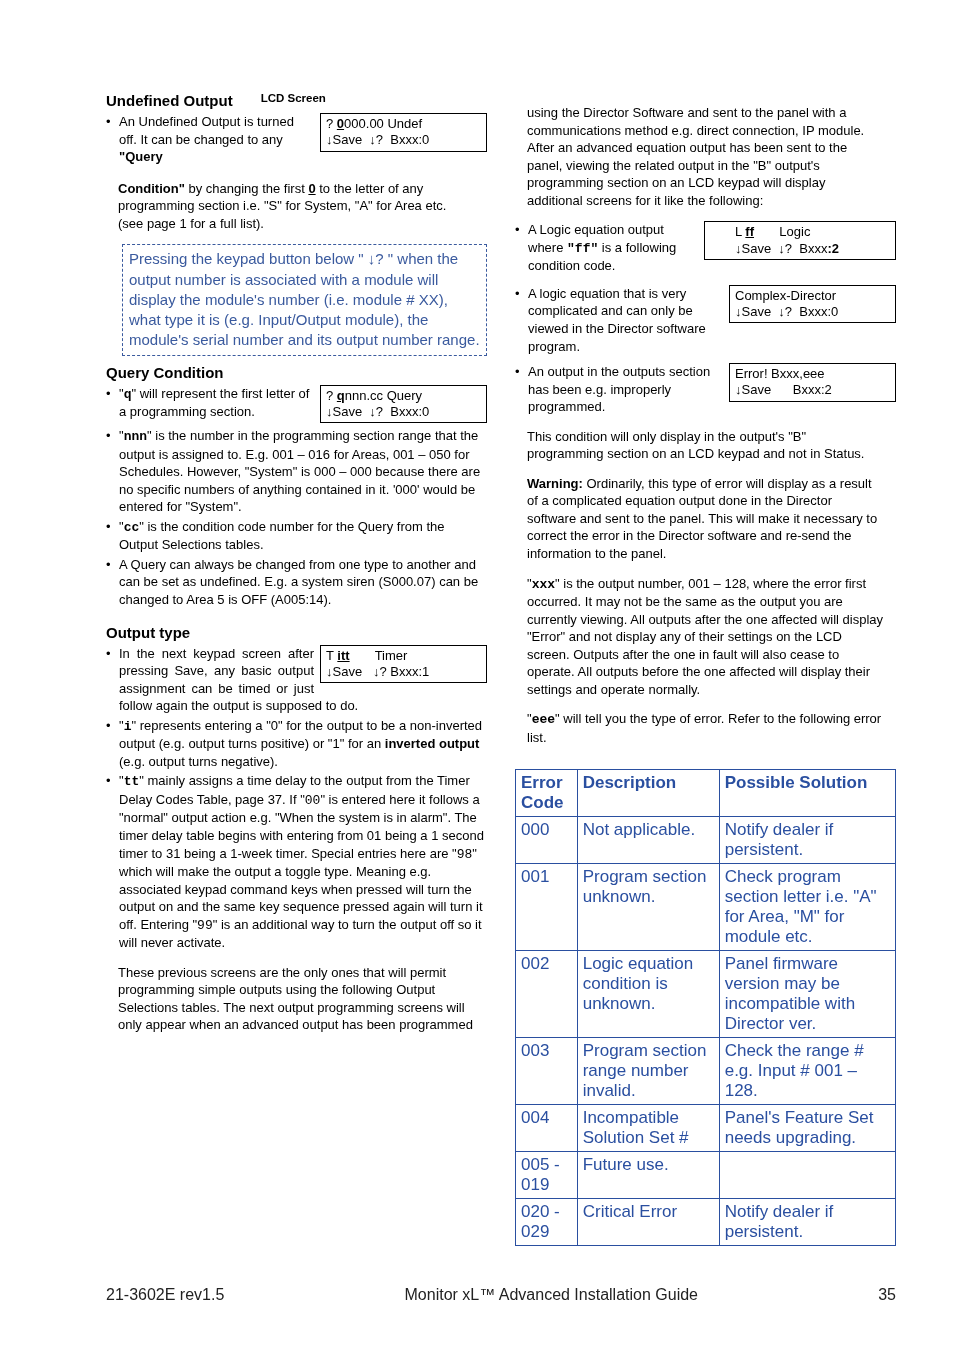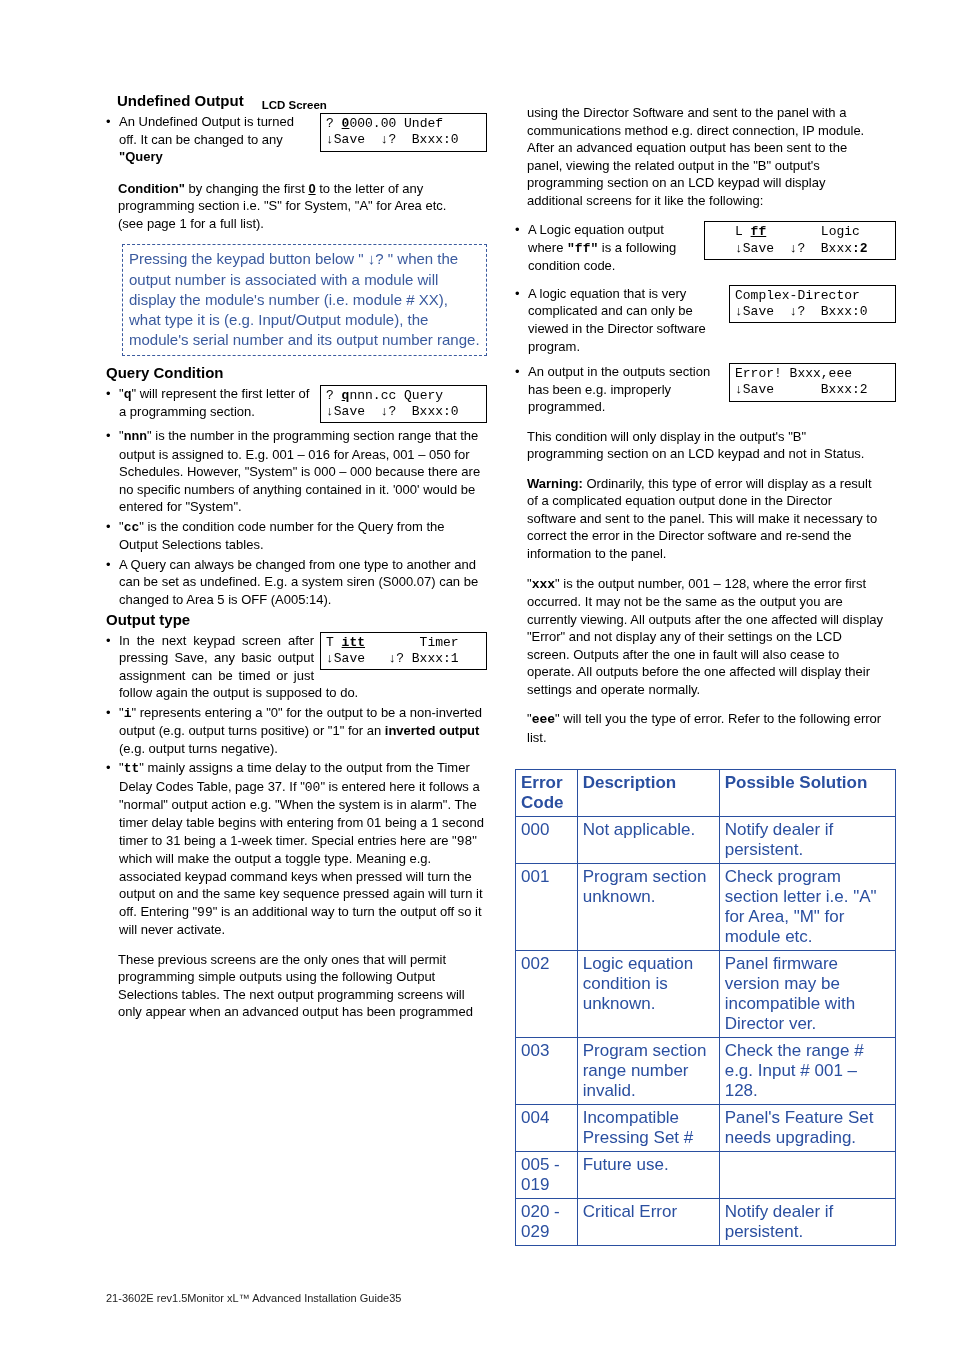--- a/index.html
+++ b/index.html
@@ -48,21 +48,21 @@
     line-height: 1.35;
   }
   ul.bul > li::before {
     content: "•";
     position: absolute;
     left: 0;
     top: 0;
   }
   .lcd {
     border: 1px solid #000;
-    font-family: Liberation Mono, monospace;
+    font-family: Liberation Sans, sans-serif;
     font-size: 13px;
     line-height: 1.25;
     padding: 2px 5px 2px 5px;
     white-space: pre;
     display: inline-block;
   }
   .float-lcd {
     float: right;
     margin-left: 6px;
     margin-bottom: 4px;
@@ -93,36 +93,36 @@
     text-align: left;
   }
   table.errtbl th {
     font-weight: bold;
   }
   .footer {
     position: absolute;
     bottom: 46px;
     left: 106px;
     right: 58px;
-    font-size: 11px;
+    font-size: 16px;
     color: #222;
     display: flex;
-    justify-content: flex-start;
+    justify-content: space-between;
   }
   .clearfix::after { content: ""; display: block; clear: both; }
 </style>
 </head>
 <body>
 
 <div class="page">
   <div class="columns">
 
     <div class="col">
 
-      <div style="display:flex; align-items:flex-end; gap:18px;margin-left:11px;">
+      <div style="display:flex; align-items:flex-start; gap:28px;">
         <h3>Undefined Output</h3>
         <div style="flex:1;">
           <div class="subhead">LCD Screen</div>
         </div>
       </div>
 
       <div class="clearfix">
         <div class="lcd float-lcd" style="width:155px;"><span>? <strong><span class="ul">0</span></strong>000.00 Undef</span>
 <span>↓Save  ↓?  Bxxx:0</span></div>
         <ul class="bul">
@@ -138,21 +138,21 @@
         <div class="lcd float-lcd" style="width:155px;"><span>? <strong><span class="ul">q</span></strong>nnn.cc Query</span>
 <span>↓Save  ↓?  Bxxx:0</span></div>
         <ul class="bul">
           <li><span>"</span><strong class="mono">q</strong><span>" will represent  the first letter of a programming section.</span></li>
           <li class="after-float"><span>"</span><strong class="mono">nnn</strong><span>" is the number in the programming section range that the output is assigned to. E.g. 001 – 016 for Areas, 001 – 050 for Schedules. However, "System" is 000 – 000 because there are no specific numbers of anything contained in it. '000' would be entered for "System".</span></li>
           <li><span>"</span><strong class="mono">cc</strong><span>" is the condition code number for the Query from the Output Selections tables.</span></li>
           <li>A Query can always be changed from one type to another and can be set as undefined. E.g. a system siren (S000.07) can be changed to Area 5 is OFF (A005:14).</li>
         </ul>
       </div>
 
-      <h3 style="margin-top:0;">Output type</h3>
+      <h3 style="margin-top:13px;">Output type</h3>
       <div class="clearfix">
         <div class="lcd float-lcd" style="width:155px;"><span>T <strong><span class="ul">itt</span></strong>       Timer</span>
 <span>↓Save   ↓? Bxxx:1</span></div>
         <ul class="bul">
           <li style="text-align:justify;">In the next keypad screen after pressing Save, any basic output assignment can be timed or just follow again the output is supposed to do.</li>
           <li class="after-float"><span>"</span><strong class="mono">i</strong><span>" represents entering a "0"  for the output to be a non-inverted output (e.g. output turns positive) or "1" for an </span><strong>inverted output</strong><span> (e.g. output turns negative).</span></li>
           <li><span>"</span><strong class="mono">tt</strong><span>" mainly assigns a time delay to the output from the Timer Delay Codes Table, page 37. If "</span><span class="mono">00</span><span>" is entered here it follows a "normal" output action e.g. "When the system is in alarm". The timer delay table begins with entering from 01 being a 1 second timer to 31 being a 1-week timer. Special entries here are "</span><span class="mono">98</span><span>" which will make the output a toggle type. Meaning e.g. associated keypad command keys when pressed will turn the output on and the same key sequence pressed again will turn it off. Entering "</span><span class="mono">99</span><span>" is an additional way to turn the output off so it will never activate.</span></li>
         </ul>
       </div>
 
@@ -213,21 +213,21 @@
               <td>Logic equation condition is unknown.</td>
               <td>Panel firmware version may be incompatible with Director ver.</td>
             </tr>
           <tr>
               <td>003</td>
               <td>Program section range number invalid.</td>
               <td>Check the range # e.g. Input # 001 – 128.</td>
             </tr>
           <tr>
               <td>004</td>
-              <td>Incompatible Pressing Set #</td>
+              <td>Incompatible Solution Set #</td>
               <td>Panel's Feature Set needs upgrading.</td>
             </tr>
           <tr>
               <td>005 - 019</td>
               <td>Future use.</td>
               <td></td>
             </tr>
           <tr>
               <td>020 - 029</td>
               <td>Critical Error</td>

